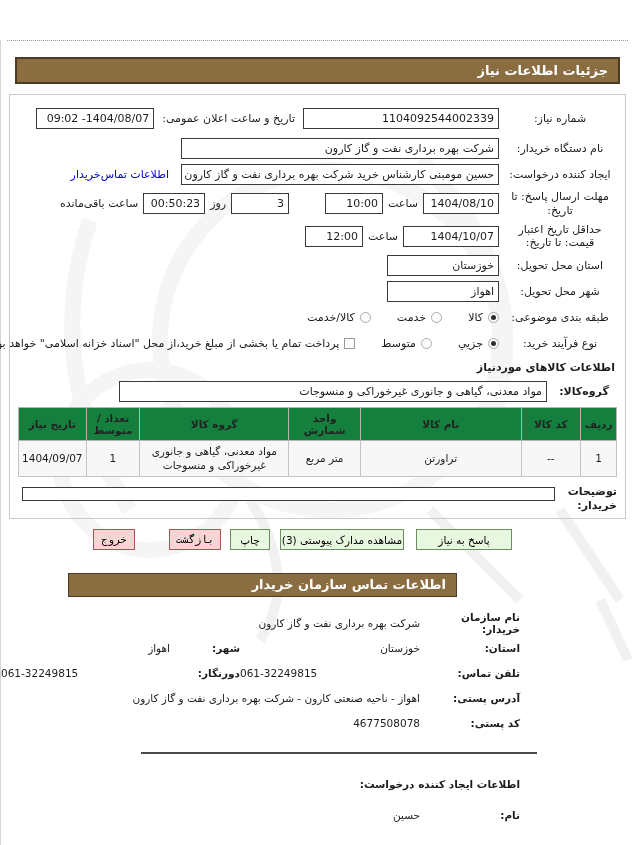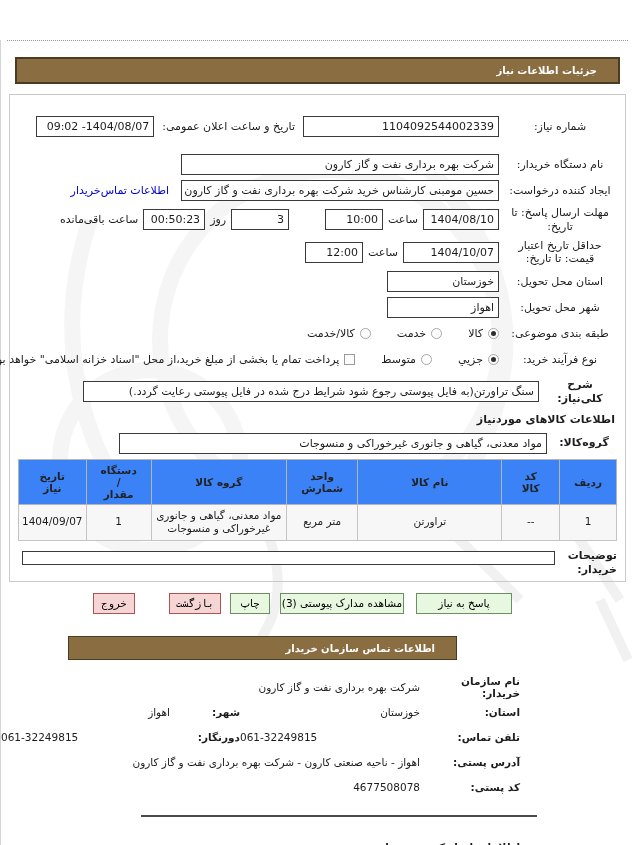--- a/index.html
+++ b/index.html
@@ -19,57 +19,57 @@
     font-size:11px;color:#1c1c1c;direction:rtl;position:relative;
   }
   .page{width:634px;height:845px;position:relative;border-left:1px solid #d5d5d5;background:#fff;}
   .watermark{position:absolute;inset:0;z-index:0;pointer-events:none;opacity:.55;}
   .content{position:relative;z-index:1;}
 
   .top-dotted{margin:40px 6px 0 6px;border-top:1px dotted #9a9a9a;}
 
   .bar{
     background:var(--header-bar);border:2px solid var(--header-bar-border);
-    color:#fff;font-weight:bold;font-size:10px;
-    display:flex;align-items:center;padding:0 21px;
+    color:#fff;font-weight:bold;font-size:13px;
+    display:flex;align-items:center;padding:0 10px;
   }
   .bar1{margin:16px 14px 10px 14px;height:27px;}
   .bar2{margin:22px 177px 0 0;width:389px;height:24px;border-width:1px;}
 
   .card{
     margin:0 8px;border:1px solid #c9c9c9;background:transparent;
     padding:9px 8px 5px 8px;
   }
   .frow{display:flex;align-items:center;margin-bottom:5px;min-height:21px;}
   .flabel{flex:0 0 118px;padding-left:4px;color:#1c1c1c;line-height:1.25;text-align:center;}
   .flabel-b{font-weight:bold;}
   .w78{flex:0 0 78px;}
   .w70{flex:0 0 70px;}
   .ibox{
     border:1px solid #3a3a3a;background:#fff;height:21px;
     display:flex;align-items:center;padding:0 4px;overflow:hidden;white-space:nowrap;text-align:right;
   }
   .num{direction:ltr;unicode-bidi:embed;}
   .ibox.r{justify-content:flex-end;}
-  .midlabel{margin:16px 8px;white-space:nowrap;}
+  .midlabel{margin:8px 8px;white-space:nowrap;}
   .sidelabel{margin:0 5px;white-space:nowrap;}
   .link{color:var(--link);margin-right:12px;cursor:pointer;white-space:nowrap;}
 
   .radio{width:11px;height:11px;border-radius:50%;border:1px solid #a8a8a8;background:#fdfdfd;display:inline-block;flex:0 0 11px;}
   .radio.on{position:relative;}
   .radio.on::after{content:"";position:absolute;inset:2px;border-radius:50%;background:#2e2e2e;}
   .opt{display:flex;align-items:center;gap:5px;margin-left:26px;}
   .checkbox{width:11px;height:11px;border:1px solid #9a9a9a;background:#fbfbfb;display:inline-block;flex:0 0 11px;}
   .cbx-text{margin-right:6px;white-space:nowrap;}
 
   .section-title{font-weight:bold;margin:7px 2px 7px 0;}
 
   table.goods{width:100%;border-collapse:collapse;margin:4px 0 8px 0;font-size:10.5px;}
   table.goods th{
-    background:#3b82f6;border:1px solid #b5b5b5;padding:4px 14px;font-weight:bold;color:#222;margin-top:12px;
+    background:#15803d;border:1px solid #b5b5b5;padding:4px 2px;font-weight:bold;color:#222;margin-top:12px;
   }
   table.goods td{border:1px solid #c4c4c4;padding:4px 3px;text-align:center;background:#f7f7f7;line-height:1.3;}
   table.goods thead tr{height:24px;}
 
   .notes-row{display:flex;align-items:flex-start;margin-top:4px;}
   .notes-label{flex:0 0 62px;font-weight:bold;line-height:1.25;}
   .notes-input{flex:1;height:14px;border:1px solid #3a3a3a;background:#fff;margin-top:2px;margin-left:4px;}
 
   .buttons-row{display:flex;align-items:center;margin:10px 122px 0 0;height:22px;}
   .btn{
@@ -191,41 +191,37 @@
         <span class="opt">
           <span class="radio"></span>
           <span>متوسط</span>
         </span>
         <span class="opt" style="margin-left:0">
           <span class="checkbox"></span>
           <span class="cbx-text" style="margin-right:0">پرداخت تمام یا بخشی از مبلغ خرید،از محل "اسناد خزانه اسلامی" خواهد بود.</span>
         </span>
       </div>
 
-      <div class="frow" style="margin-top:8px">
-        <span class="flabel flabel-b w78">شرح کلی‌نیاز:</span>
-        <span class="ibox" style="width:456px">سنگ  تراورتن(به فایل پیوستی رجوع شود شرایط درج شده در فایل پیوستی رعایت گردد.)</span>
-      </div>
 
       <div class="section-title">اطلاعات کالاهای موردنیاز</div>
 
       <div class="frow">
         <span class="flabel flabel-b w70">گروه‌کالا:</span>
         <span class="ibox" style="width:428px">مواد معدنی، گیاهی و جانوری غیرخوراکی و منسوجات</span>
       </div>
 
       <table class="goods">
         <thead>
           <tr>
             <th style="width:6%">ردیف</th>
             <th style="width:10%">کد کالا</th>
             <th style="width:27%">نام کالا</th>
             <th style="width:12%">واحد شمارش</th>
             <th style="width:25%">گروه کالا</th>
-            <th style="width:9%">دستگاه / مقدار</th>
+            <th style="width:9%">تعداد / متوسط</th>
             <th style="width:11%">تاریخ نیاز</th>
           </tr>
         </thead>
         <tbody>
           <tr>
             <td>1</td>
             <td>--</td>
             <td>تراورتن</td>
             <td>متر مربع</td>
             <td>مواد معدنی، گیاهی و جانوری غیرخوراکی و منسوجات</td>

